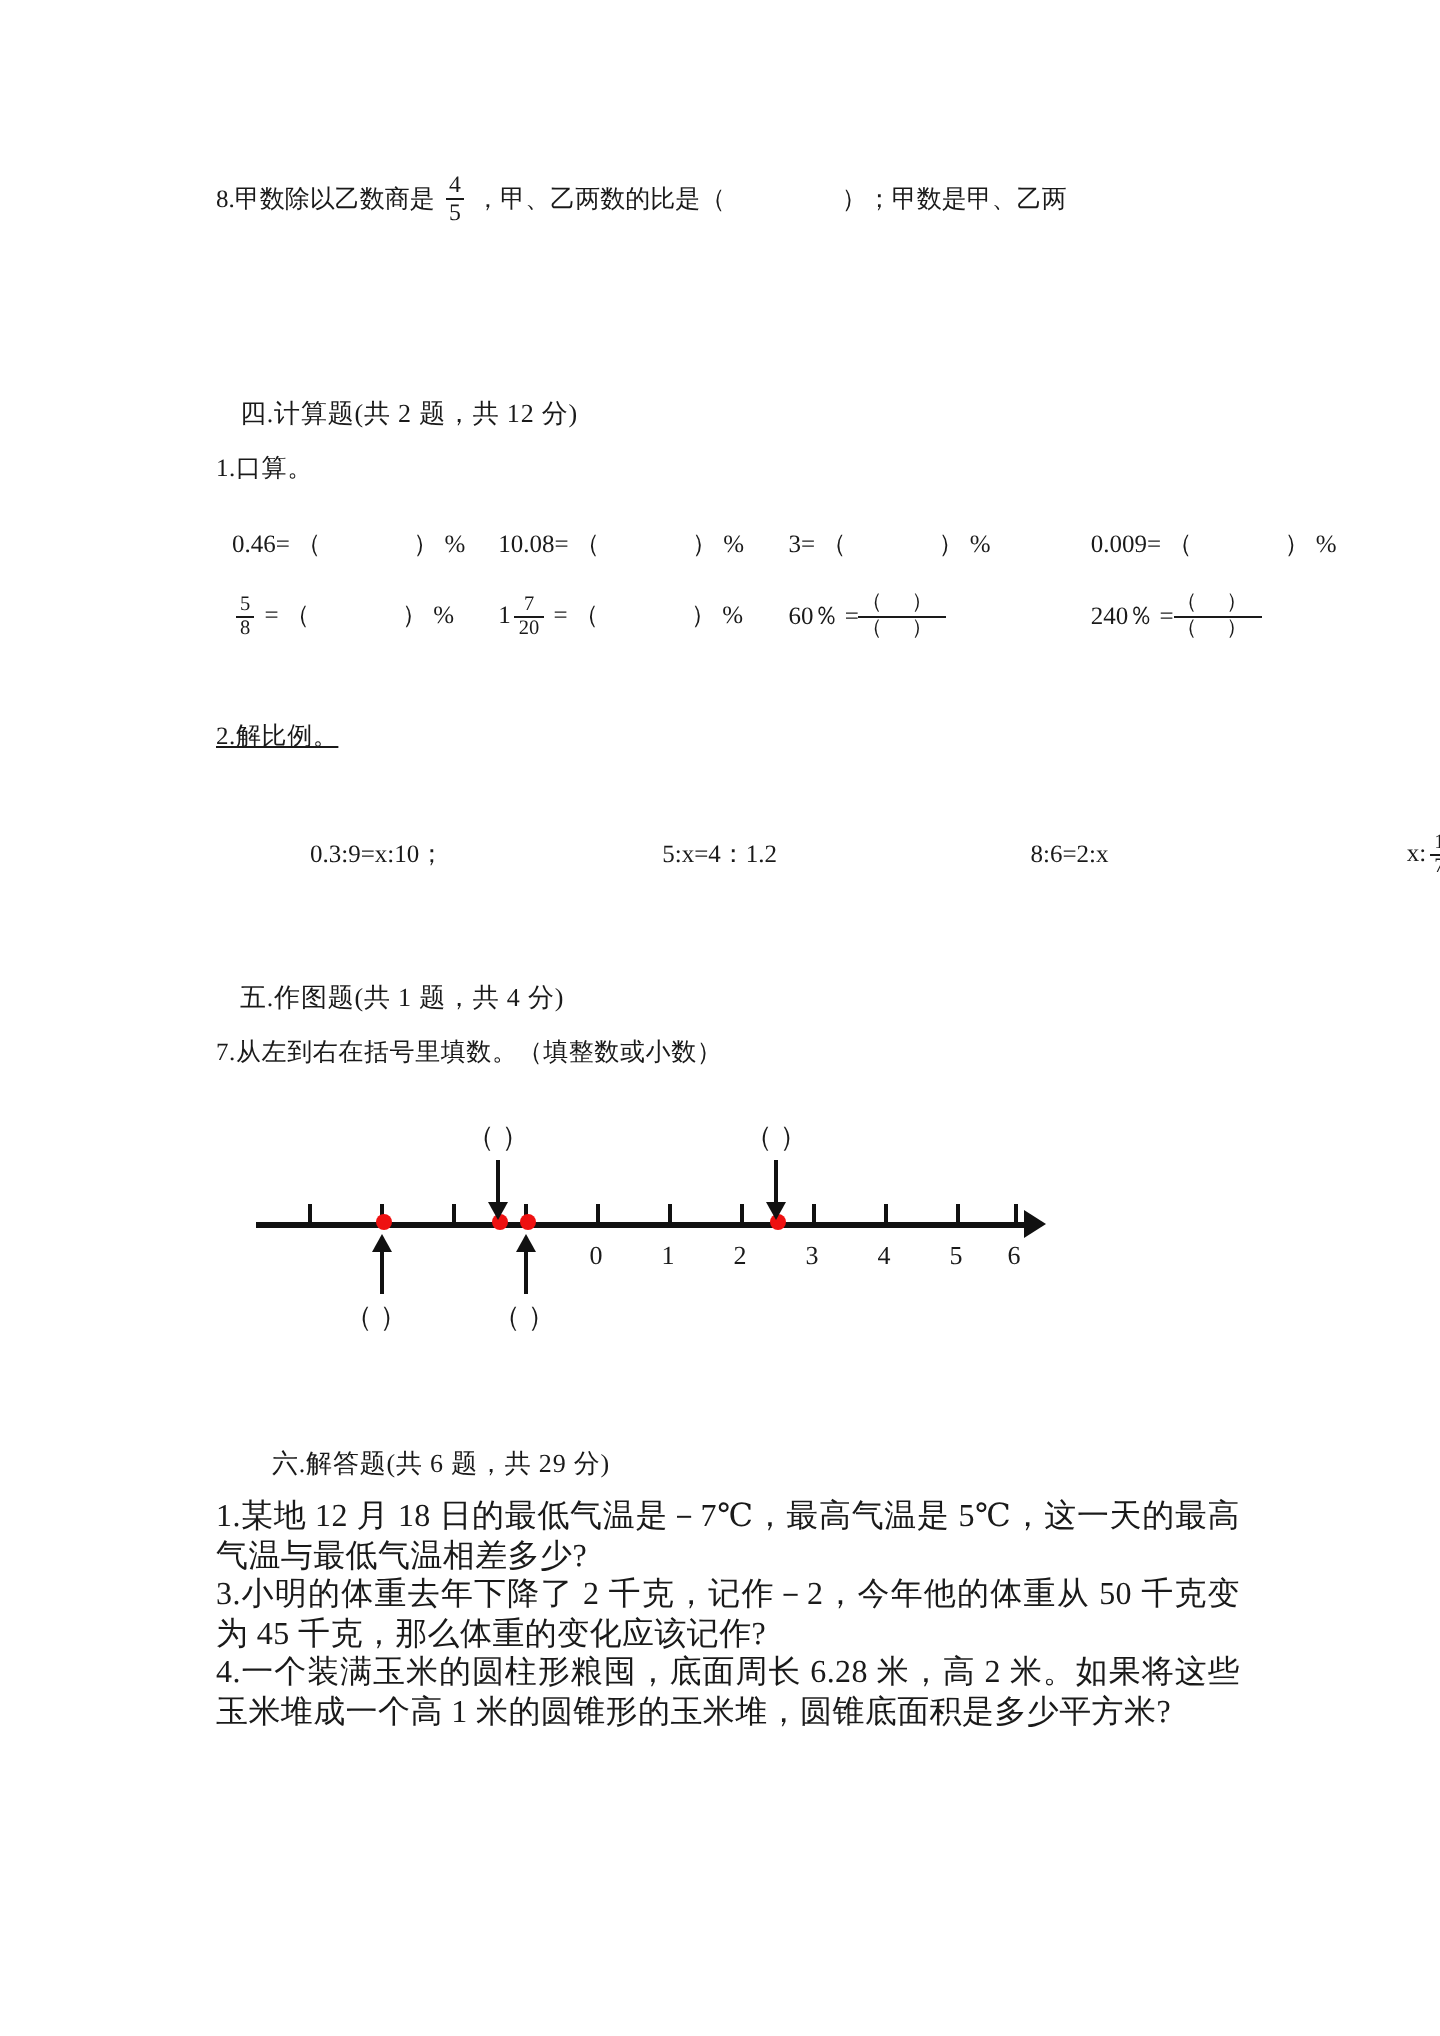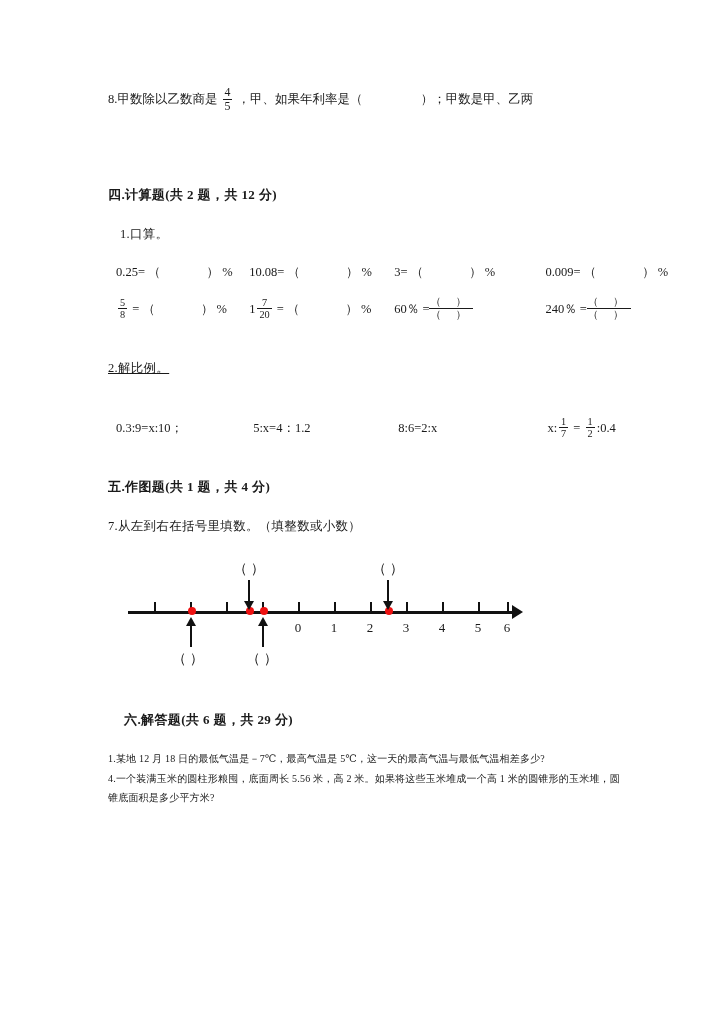--- a/index.html
+++ b/index.html
@@ -22,31 +22,31 @@
     height: 1018px;
     overflow: hidden;
   }
   .content {
     position: absolute;
     left: 108px;
     top: 86px;
     width: 512px;
   }
   .section-head {
-    font-weight: bold;
+    font-weight: normal;
     font-size: 13px;
     letter-spacing: 0.4px;
-    margin: 0;
+    margin: 12px;
   }
   .sub-q {
     font-size: 12.5px;
     letter-spacing: 0.3px;
   }
   .para {
-    font-size: 10px;
+    font-size: 16px;
     line-height: 19.5px;
     letter-spacing: 0.2px;
     text-align: justify;
   }
 
   
   .frac {
     display: inline-block;
     vertical-align: -0.52em;
     text-align: center;
@@ -92,34 +92,34 @@
 
   
   #q8 { position: absolute; left: 0; top: 0; width: 512px; }
   #q8 .l1 { white-space: nowrap; font-size: 12.5px; }
   #q8 .l2 { white-space: nowrap; font-size: 12.5px; margin-top: 15px; }
   .blank-sm { display: inline-block; width: 46px; }
   .blank-md { display: inline-block; width: 52px; }
 
   
   #sec4 { position: absolute; left: 0; top: 100px; }
-  #sec4-q1 { position: absolute; left: 12px; top: 140px; font-family: Liberation Serif, serif; }
+  #sec4-q1 { position: absolute; left: 0; top: 140px; font-family: Liberation Serif, serif; }
   .calc-row {
     position: absolute;
     left: 8px;
     width: 512px;
     font-size: 12.5px;
     white-space: nowrap;
   }
   .calc-row .cell { display: inline-block; }
   #calcrow1 { top: 178px; }
   #calcrow2 { top: 210px; }
   #sec4-q2 { position: absolute; left: 0; top: 274px; text-decoration: underline; }
   #proprow { position: absolute; left: 8px; top: 330px; width: 512px; font-size: 12.5px; white-space: nowrap; }
-  #proprow .cell { display: inline-block; }
+  #proprow .cell { display: inline-block; margin-left: 39px; }
 
   
   #sec5 { position: absolute; left: 0; top: 392px; }
   #sec5-q1 { position: absolute; left: 0; top: 432px; }
 
   
   #numline {
     position: absolute;
     left: 14px;
     top: 480px;
@@ -221,33 +221,33 @@
 <div class="page">
   <div class="content">
 
     <div id="q8">
       <div class="l1">
         <span>8.甲数除以乙数商是</span>
         <span class="frac frac-big">
           <span class="num">4</span>
           <span class="den">5</span>
         </span>
-        <span>，甲、如果年利率是（</span>
+        <span>，甲、乙两数的比是（</span>
         <span class="blank-md"></span>
         <span>）；甲数是甲、乙两</span>
       </div>
     </div>
 
     <div id="sec4" class="section-head">四.计算题(共 2 题，共 12 分)</div>
 
     <div id="sec4-q1" class="sub-q">1.口算。</div>
 
     <div id="calcrow1" class="calc-row">
       <span class="cell" style="width:130px">
-        <span>0.25= （</span><span class="blank-sm"></span><span>） %</span>
+        <span>0.46= （</span><span class="blank-sm"></span><span>） %</span>
       </span>
       <span class="cell" style="width:142px">
         <span>10.08= （</span><span class="blank-sm"></span><span>） %</span>
       </span>
       <span class="cell" style="width:148px">
         <span>3= （</span><span class="blank-sm"></span><span>） %</span>
       </span>
       <span class="cell">
         <span>0.009= （</span><span class="blank-sm"></span><span>） %</span>
       </span>
@@ -328,17 +328,18 @@
       <div class="nl-paren" style="left:266px; top:-6px">（      ）</div>
 
       <div class="nl-paren" style="left:66px; top:84px">（      ）</div>
       <div class="nl-paren" style="left:140px; top:84px">（      ）</div>
     </div>
 
     <div id="sec6" class="section-head">六.解答题(共 6 题，共 29 分)</div>
 
     <div id="sec6-list">
       <p class="para">1.某地 12 月 18 日的最低气温是－7℃，最高气温是 5℃，这一天的最高气温与最低气温相差多少?</p>
-      <p class="para">4.一个装满玉米的圆柱形粮囤，底面周长 5.56 米，高 2 米。如果将这些玉米堆成一个高 1 米的圆锥形的玉米堆，圆锥底面积是多少平方米?</p>
+      <p class="para">3.小明的体重去年下降了 2 千克，记作－2，今年他的体重从 50 千克变为 45 千克，那么体重的变化应该记作?</p>
+      <p class="para">4.一个装满玉米的圆柱形粮囤，底面周长 6.28 米，高 2 米。如果将这些玉米堆成一个高 1 米的圆锥形的玉米堆，圆锥底面积是多少平方米?</p>
     </div>
 
   </div>
 </div>
 
 </body></html>

